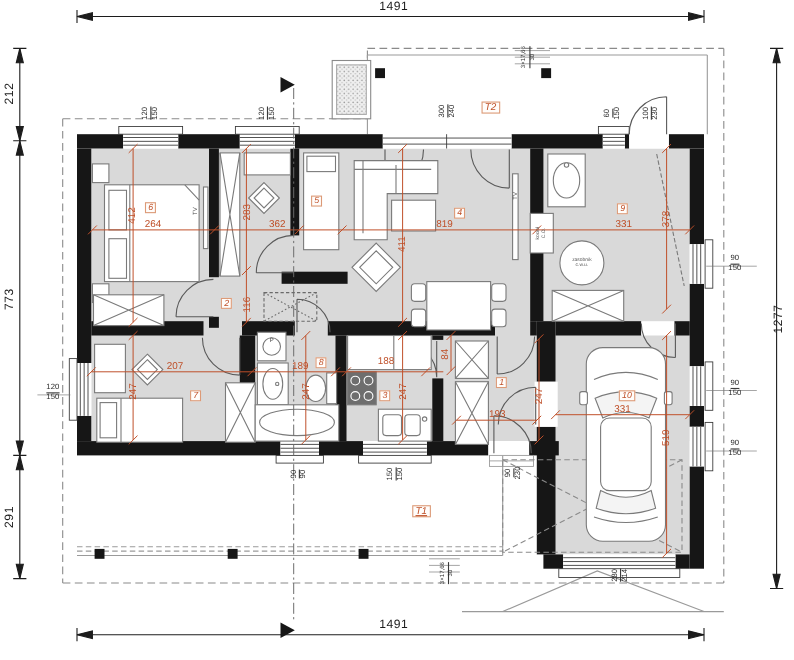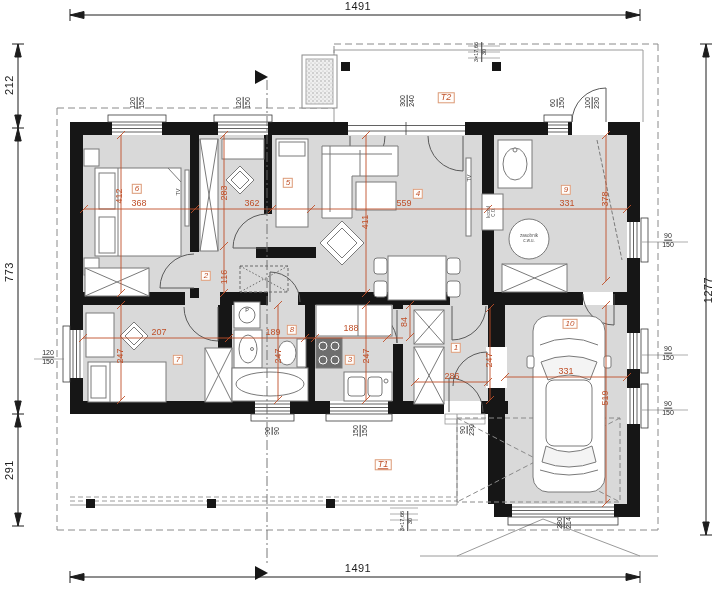--- a/index.html
+++ b/index.html
@@ -471,49 +471,49 @@
       </span>
       <span class="lab wdim frac rot" style="left: 564px; top: 523px;">
         <span class="t">280</span>
         <span>214</span>
       </span>
       <span class="lab sdim frac rot" style="left: 407px; top: 521px;">
         <span class="t">3×17,66</span>
         <span>30</span>
       </span>
       <span class="lab rdim rot" style="left: 120px; top: 196px;">412</span>
-      <span class="lab rdim" style="left: 139px; top: 204px;">368</span>
+      <span class="lab rdim" style="left: 139px; top: 204px;">264</span>
       <span class="lab rdim rot" style="left: 225px; top: 193px;">283</span>
       <span class="lab rdim rot" style="left: 225px; top: 277px;">116</span>
       <span class="lab rdim" style="left: 252px; top: 204px;">362</span>
-      <span class="lab rdim" style="left: 404px; top: 204px;">559</span>
+      <span class="lab rdim" style="left: 404px; top: 204px;">819</span>
       <span class="lab rdim rot" style="left: 366px; top: 222px;">411</span>
       <span class="lab rdim" style="left: 567px; top: 204px;">331</span>
       <span class="lab rdim rot" style="left: 606px; top: 199px;">378</span>
       <span class="lab rdim" style="left: 159px; top: 333px;">207</span>
       <span class="lab rdim rot" style="left: 121px; top: 356px;">247</span>
       <span class="lab rdim" style="left: 273px; top: 333px;">189</span>
       <span class="lab rdim rot" style="left: 279px; top: 356px;">247</span>
       <span class="lab rdim" style="left: 351px; top: 329px;">188</span>
       <span class="lab rdim rot" style="left: 367px; top: 356px;">247</span>
       <span class="lab rdim rot" style="left: 405px; top: 322px;">84</span>
-      <span class="lab rdim" style="left: 452px; top: 377px;">286</span>
+      <span class="lab rdim" style="left: 452px; top: 377px;">193</span>
       <span class="lab rdim rot" style="left: 490px; top: 360px;">247</span>
       <span class="lab rdim" style="left: 566px; top: 372px;">331</span>
       <span class="lab rdim rot" style="left: 606px; top: 398px;">519</span>
       <span class="lab rno" style="left: 137px; top: 189px;">6</span>
       <span class="lab rno" style="left: 206px; top: 276px;">2</span>
       <span class="lab rno" style="left: 288px; top: 183px;">5</span>
       <span class="lab rno" style="left: 418px; top: 194px;">4</span>
       <span class="lab rno" style="left: 566px; top: 190px;">9</span>
       <span class="lab rno" style="left: 178px; top: 360px;">7</span>
       <span class="lab rno" style="left: 292px; top: 330px;">8</span>
       <span class="lab rno" style="left: 350px; top: 360px;">3</span>
       <span class="lab rno" style="left: 456px; top: 348px;">1</span>
-      <span class="lab rno" style="left: 570px; top: 324px;">10</span>
+      <span class="lab rno" style="left: 570px; top: 360px;">10</span>
       <span class="lab tno" style="left: 446px; top: 98px;">T2</span>
       <span class="lab tno" style="left: 383px; top: 465px; text-decoration: underline;">T1</span>
       <span class="lab tlab rot" style="left: 179px; top: 192px;">TV</span>
       <span class="lab tlab rot" style="left: 470px; top: 178px;">TV</span>
       <span class="lab tlab" style="left: 247px; top: 311px;">P</span>
       <span class="lab tlab2 frac frac2 rot" style="left: 492px; top: 212px;">
         <span class="t">kocioł</span>
         <span>C.O.</span>
       </span>
       <span class="lab tlab2 frac frac2" style="left: 529px; top: 239px;">

